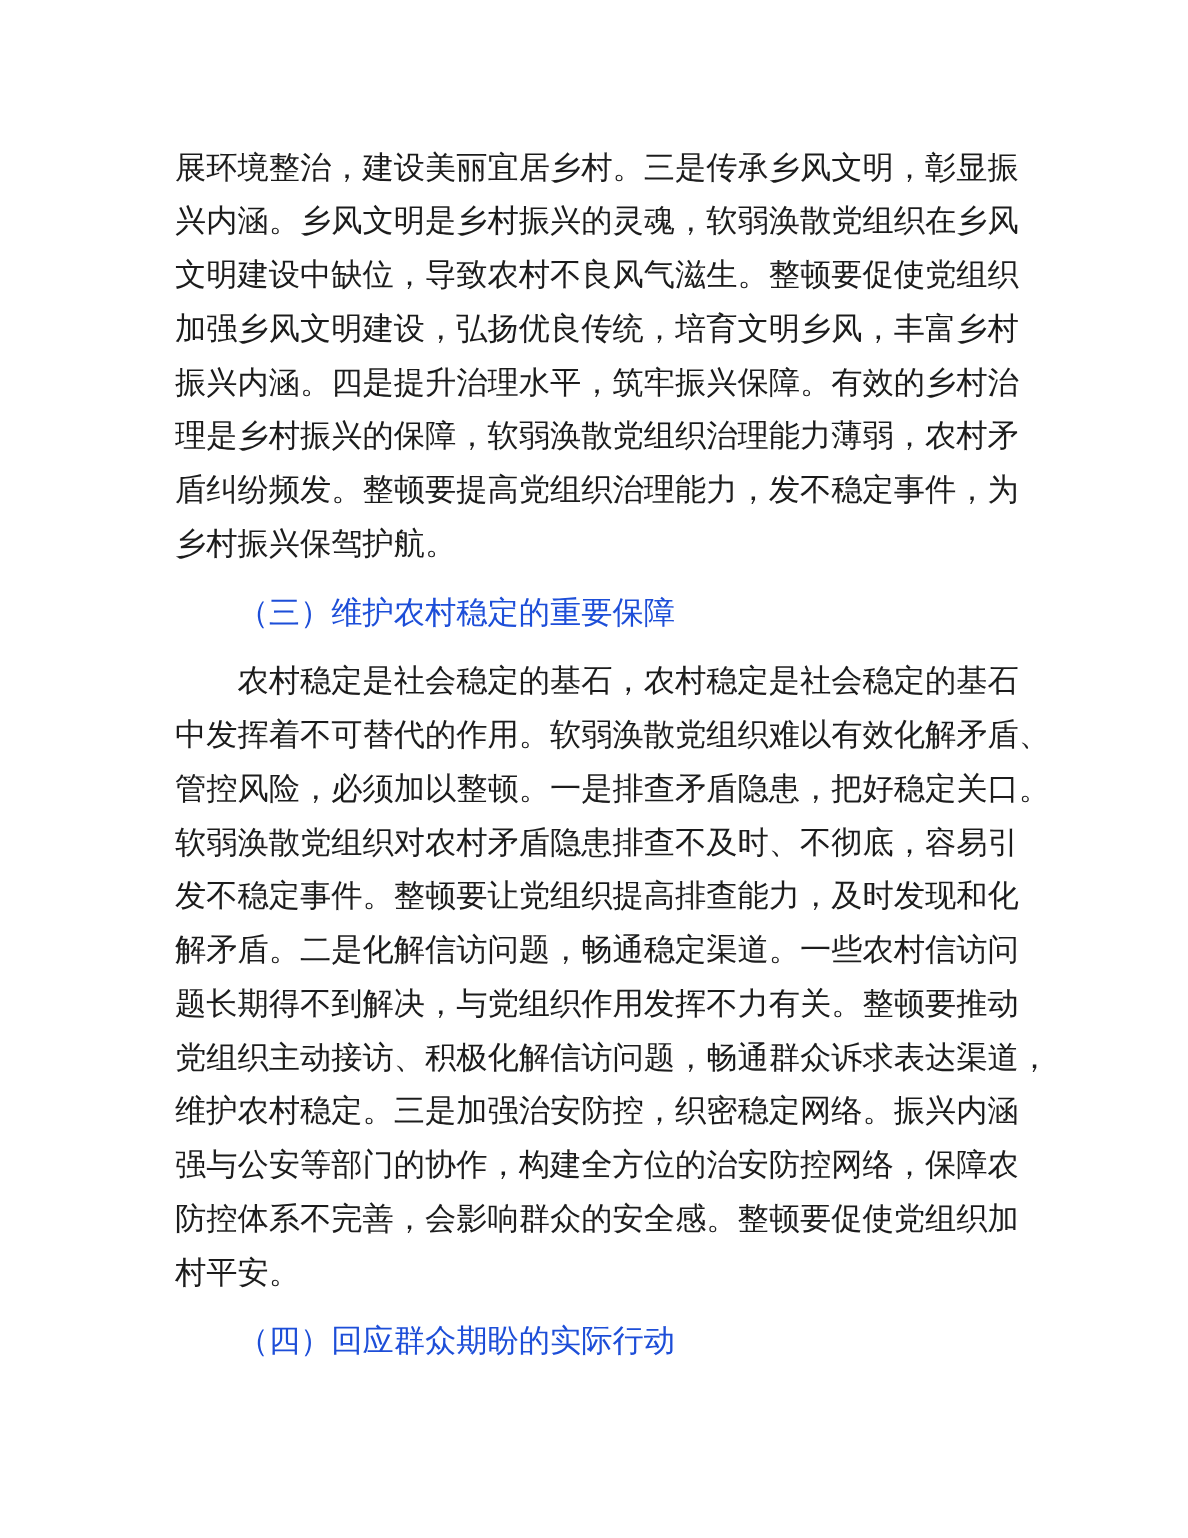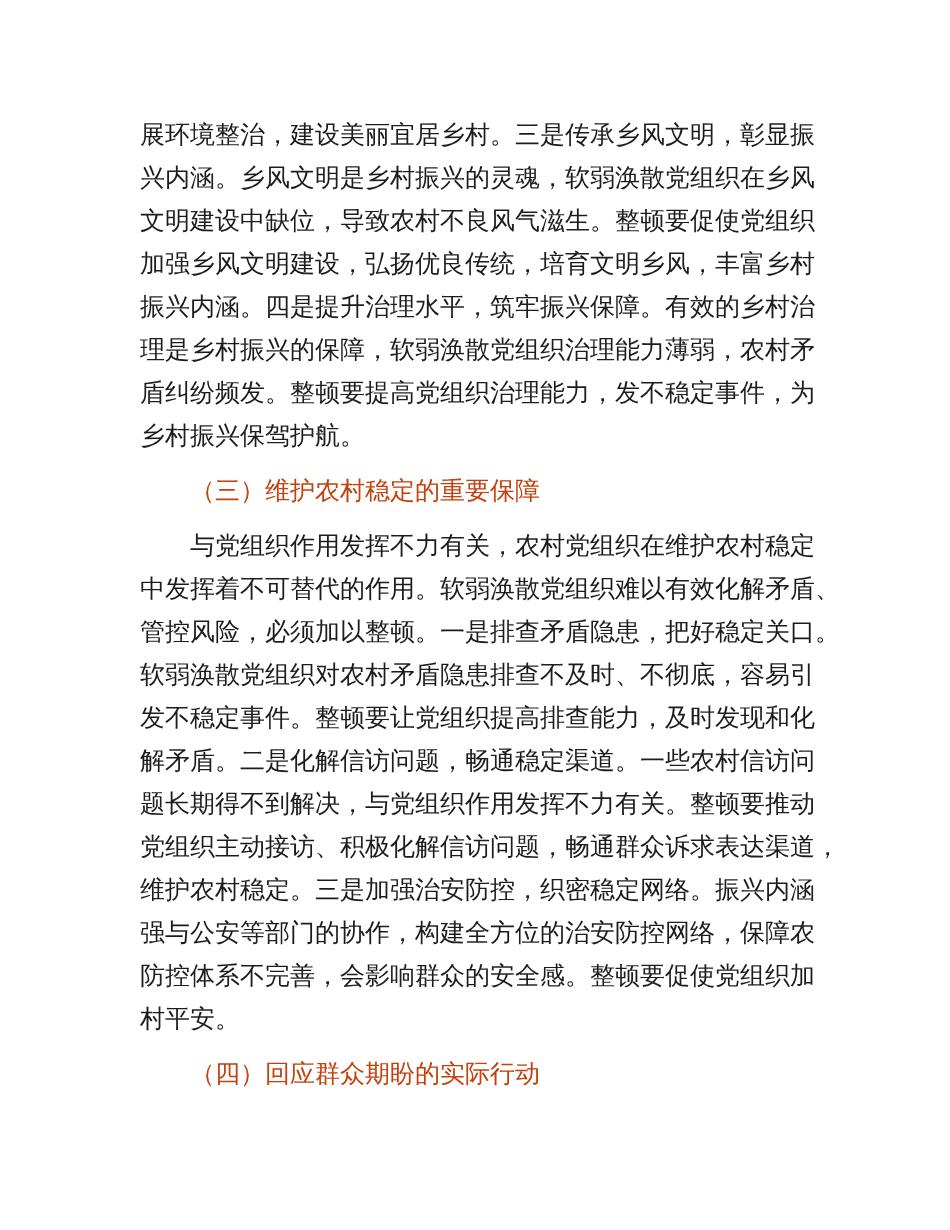--- a/index.html
+++ b/index.html
@@ -20,21 +20,21 @@
   }
   .line {
     font-size: 25px;
     line-height: 43px;
     white-space: nowrap;
     color: #1c1c1c;
     font-weight: 400;
     letter-spacing: 0;
   }
   .block.heading .line {
-    color: #c2410c;
+    color: #1d4ed8;
   }
   .block.heading {
     margin: 12px 0;
   }
   .block.paragraph {
     margin: 0;
   }
   .indent {
     text-indent: 50px;
   }
@@ -51,21 +51,21 @@
         <div class="line">加强乡风文明建设，弘扬优良传统，培育文明乡风，丰富乡村</div>
         <div class="line">振兴内涵。四是提升治理水平，筑牢振兴保障。有效的乡村治</div>
         <div class="line">理是乡村振兴的保障，软弱涣散党组织治理能力薄弱，农村矛</div>
         <div class="line">盾纠纷频发。整顿要提高党组织治理能力，发不稳定事件，为</div>
         <div class="line">乡村振兴保驾护航。</div>
       </div>
       <div class="block heading">
         <div class="line indent">（三）维护农村稳定的重要保障</div>
       </div>
       <div class="block paragraph">
-        <div class="line indent">与党组织作用发挥不力有关，农村党组织在维护农村稳定</div>
+        <div class="line indent">农村稳定是社会稳定的基石，农村稳定是社会稳定的基石</div>
         <div class="line">中发挥着不可替代的作用。软弱涣散党组织难以有效化解矛盾、</div>
         <div class="line">管控风险，必须加以整顿。一是排查矛盾隐患，把好稳定关口。</div>
         <div class="line">软弱涣散党组织对农村矛盾隐患排查不及时、不彻底，容易引</div>
         <div class="line">发不稳定事件。整顿要让党组织提高排查能力，及时发现和化</div>
         <div class="line">解矛盾。二是化解信访问题，畅通稳定渠道。一些农村信访问</div>
         <div class="line">题长期得不到解决，与党组织作用发挥不力有关。整顿要推动</div>
         <div class="line">党组织主动接访、积极化解信访问题，畅通群众诉求表达渠道，</div>
         <div class="line">维护农村稳定。三是加强治安防控，织密稳定网络。振兴内涵</div>
         <div class="line">强与公安等部门的协作，构建全方位的治安防控网络，保障农</div>
         <div class="line">防控体系不完善，会影响群众的安全感。整顿要促使党组织加</div>

